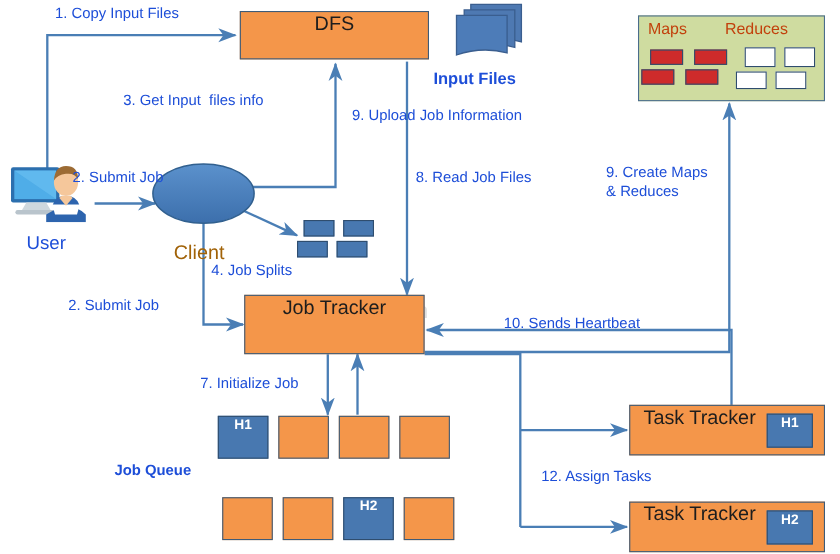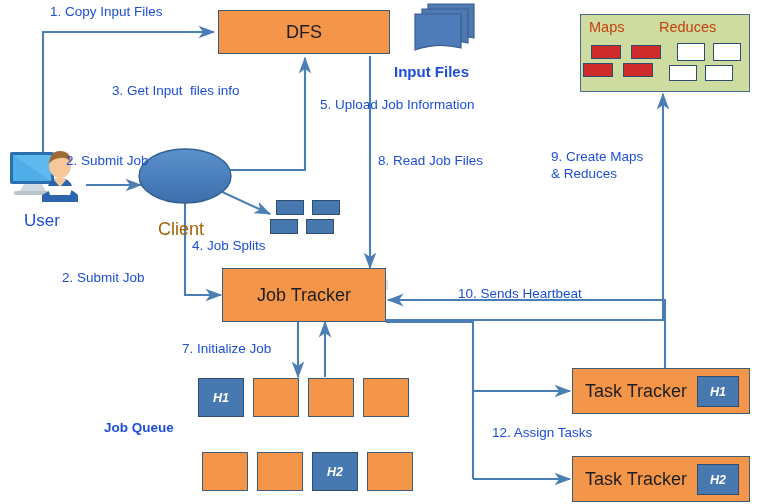--- a/index.html
+++ b/index.html
@@ -2,26 +2,26 @@
 <html><head>
 <meta charset="utf-8">
 <style>
   html,body{margin:0;padding:0;background:#fff;}
   body{width:764px;height:504px;position:relative;overflow:hidden;
        font-family:"Liberation Sans","DejaVu Sans",sans-serif;}
   #stage{position:absolute;left:0;top:0;width:764px;height:504px;}
   svg.layer{position:absolute;left:0;top:0;width:764px;height:504px;}
   .lbl{position:absolute;color:#1d4ed8;font-size:13.5px;line-height:1.25;white-space:pre;}
   .lbl-b{font-weight:bold;}
-  .boxtxt{position:absolute;display:flex;align-items:center;justify-content:center;
+  .boxtxt{position:absolute;display:flex;justify-content:center;
           box-sizing:border-box;}
   .orange{background:#F4964A;border:1.6px solid #3E5B78;}
   .bluebox{background:#4878B0;border:1.6px solid #2F4D6E;}
   .orange-lbl{color:#1d1d1d;font-size:18px;}
-  .blue-lbl{color:#fff;font-size:12.5px;font-weight:bold;font-style:italic;}
+  .blue-lbl{color:#fff;font-size:12.5px;font-weight:bold;}
   .mrbox{background:#CFDCA0;border:1.6px solid #4A6D8C;}
   .mr-h{position:absolute;font-size:14.5px;color:#c2410c;}
   .redcell{position:absolute;background:#CE2B2B;border:1.4px solid #2F4D6E;}
   .whitecell{position:absolute;background:#fff;border:1.4px solid #2F4D6E;}
   .splitcell{position:absolute;background:#4878B0;border:1.4px solid #2F4D6E;}
   .wm{position:absolute;left:318px;top:228px;width:230px;height:74px;
       pointer-events:none;opacity:.5;}
   .wm .w1{position:absolute;left:0;top:0;font-size:49px;font-weight:bold;
           color:#C8A06A;font-family:"DejaVu Sans",sans-serif;letter-spacing:-1px;}
   .wm .w2{position:absolute;left:28px;top:44px;font-size:20px;color:#BFBFBF;}
@@ -158,21 +158,21 @@
     <span class="orange-lbl" style="margin-left:12px;">Task Tracker</span>
     <span class="boxtxt bluebox" style="left:124px;top:7px;width:42px;height:31px;">
       <span class="blue-lbl">H2</span>
     </span>
   </div>
 
   <div class="lbl" style="left:50px;top:4px;">1. Copy Input Files</div>
   <div class="lbl" style="left:66px;top:153px;">2. Submit Job</div>
   <div class="lbl" style="left:112px;top:83px;">3. Get Input  files info</div>
   <div class="lbl" style="left:192px;top:238px;">4. Job Splits</div>
-  <div class="lbl" style="left:320px;top:97px;">5. Upload Job Information</div>
+  <div class="lbl" style="left:320px;top:97px;">9. Upload Job Information</div>
   <div class="lbl" style="left:62px;top:270px;">2. Submit Job</div>
   <div class="lbl" style="left:182px;top:341px;">7. Initialize Job</div>
   <div class="lbl" style="left:378px;top:153px;">8. Read Job Files</div>
   <div class="lbl" style="left:551px;top:149px;">9. Create Maps
 &amp; Reduces</div>
   <div class="lbl" style="left:458px;top:286px;">10. Sends Heartbeat</div>
   <div class="lbl" style="left:492px;top:425px;">12. Assign Tasks</div>
 
 </div>
 

